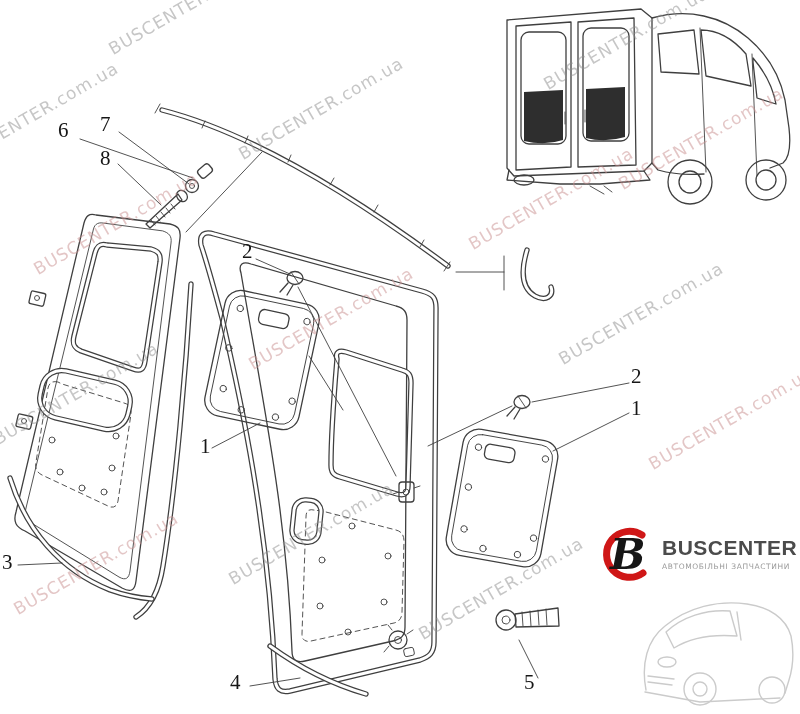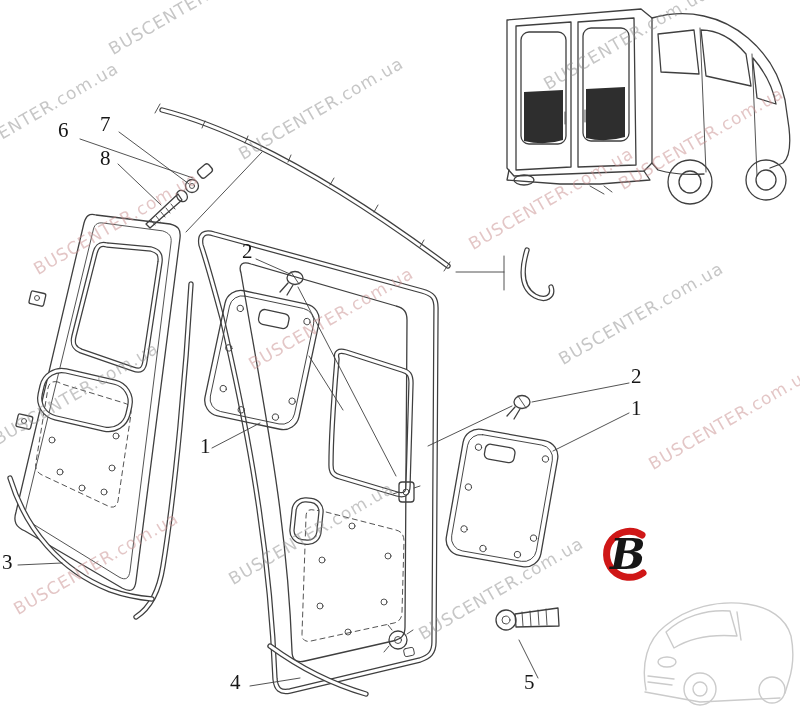--- a/index.html
+++ b/index.html
@@ -252,15 +252,19 @@
   <div class="callout" style="left:631px;top:396px">1</div>
   <div class="callout" style="left:2px;top:550px">3</div>
   <div class="callout" style="left:230px;top:670px">4</div>
   <div class="callout" style="left:524px;top:670px">5</div>
 
   <div class="logo">
     <svg width="58" height="64" viewBox="0 0 58 64">
       <path d="M46,13 A23,23 0 1,0 47,51" fill="none" stroke="#cf1717" stroke-width="7" stroke-linecap="round"></path>
       <text x="14" y="47" font-size="42" font-family="DejaVu Serif, serif" font-style="italic" font-weight="bold" fill="#161616">B</text>
     </svg>
+    <div class="logo-text">
+      <div class="logo-name">BUSCENTER</div>
+      <div class="logo-tagline">АВТОМОБІЛЬНІ ЗАПЧАСТИНИ</div>
+    </div>
   </div>
 
 </div>
 
 </body></html>

